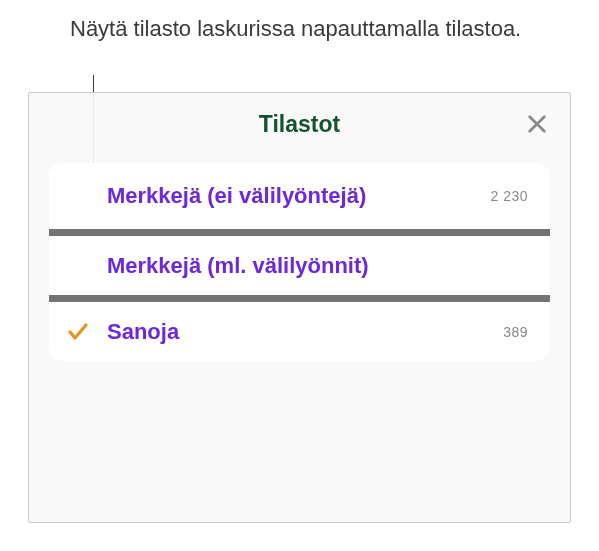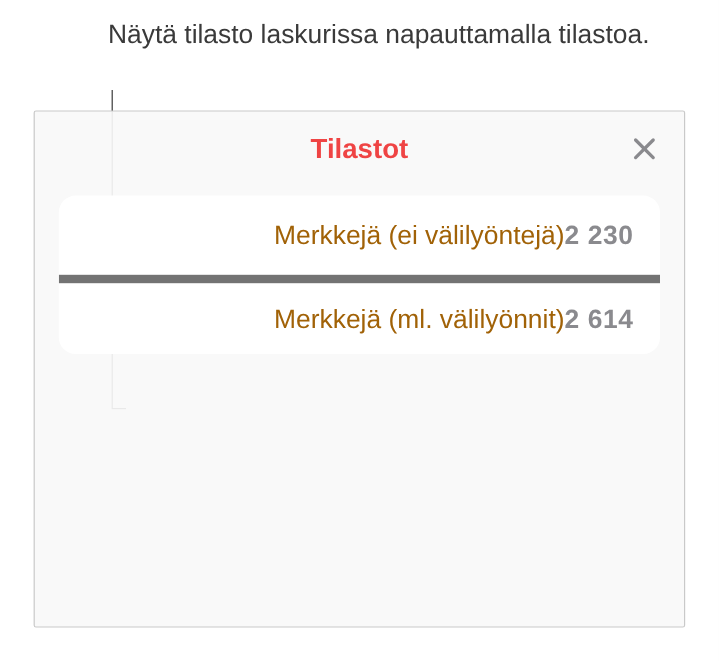--- a/index.html
+++ b/index.html
@@ -6,21 +6,21 @@
   body {
     font-family: -apple-system, BlinkMacSystemFont, "Helvetica Neue", Arial, sans-serif;
     background: #fff;
     width: 599px;
     height: 551px;
     position: relative;
   }
   .callout-text {
     position: absolute;
     top: 14px;
-    left: 90px;
+    left: 70px;
     font-size: 22px;
     color: #3a3a3a;
     line-height: 1.35;
     font-weight: 400;
   }
   .callout-line {
     position: absolute;
     width: 1px;
     background: #3a3a3a;
   }
@@ -49,21 +49,21 @@
   .panel-header {
     position: relative;
     height: 62px;
     display: flex;
     align-items: center;
     justify-content: center;
   }
   .panel-title {
     font-size: 23px;
     font-weight: 600;
-    color: #ef4444;
+    color: #14532d;
   }
   .close-btn {
     position: absolute;
     right: 18px;
     top: 16px;
     width: 30px;
     height: 30px;
     cursor: pointer;
     display: flex;
     align-items: center;
@@ -89,28 +89,28 @@
   .check-col {
     width: 58px;
     display: flex;
     align-items: center;
     justify-content: center;
   }
   .check-col svg { width: 24px; height: 24px; }
   .row-label {
     flex: 1;
     font-size: 22px;
-    color: #a16207;
-    font-weight: 400;
-    text-align: right;
+    color: #6d28d9;
+    font-weight: 700;
+    text-align: left;
   }
   .row-value {
-    font-size: 22px;
+    font-size: 14px;
     color: #8a8a8e;
-    font-weight: 700;
+    font-weight: 400;
     letter-spacing: 0.5px;
   }
 </style>
 </head>
 <body>
 
 <div class="callout-text">Näytä tilasto laskurissa napauttamalla tilastoa.</div>
 <div class="callout-line vert"></div>
 <div class="callout-line horz"></div>
 
@@ -129,20 +129,28 @@
 
     <div class="row">
       <div class="check-col"></div>
       <div class="row-label">Merkkejä (ei välilyöntejä)</div>
       <div class="row-value">2 230</div>
     </div>
 
     <div class="row">
       <div class="check-col"></div>
       <div class="row-label">Merkkejä (ml. välilyönnit)</div>
-      <div class="row-value">2 614</div>
     </div>
 
+    <div class="row">
+      <div class="check-col">
+        <svg viewBox="0 0 24 24">
+          <path d="M4 12 L9 18 L20 5" fill="none" stroke="#e6941f" stroke-width="3.2" stroke-linecap="round" stroke-linejoin="round"></path>
+        </svg>
+      </div>
+      <div class="row-label">Sanoja</div>
+      <div class="row-value">389</div>
+    </div>
 
 
 
   </div>
 </div>
 
 </body></html>

